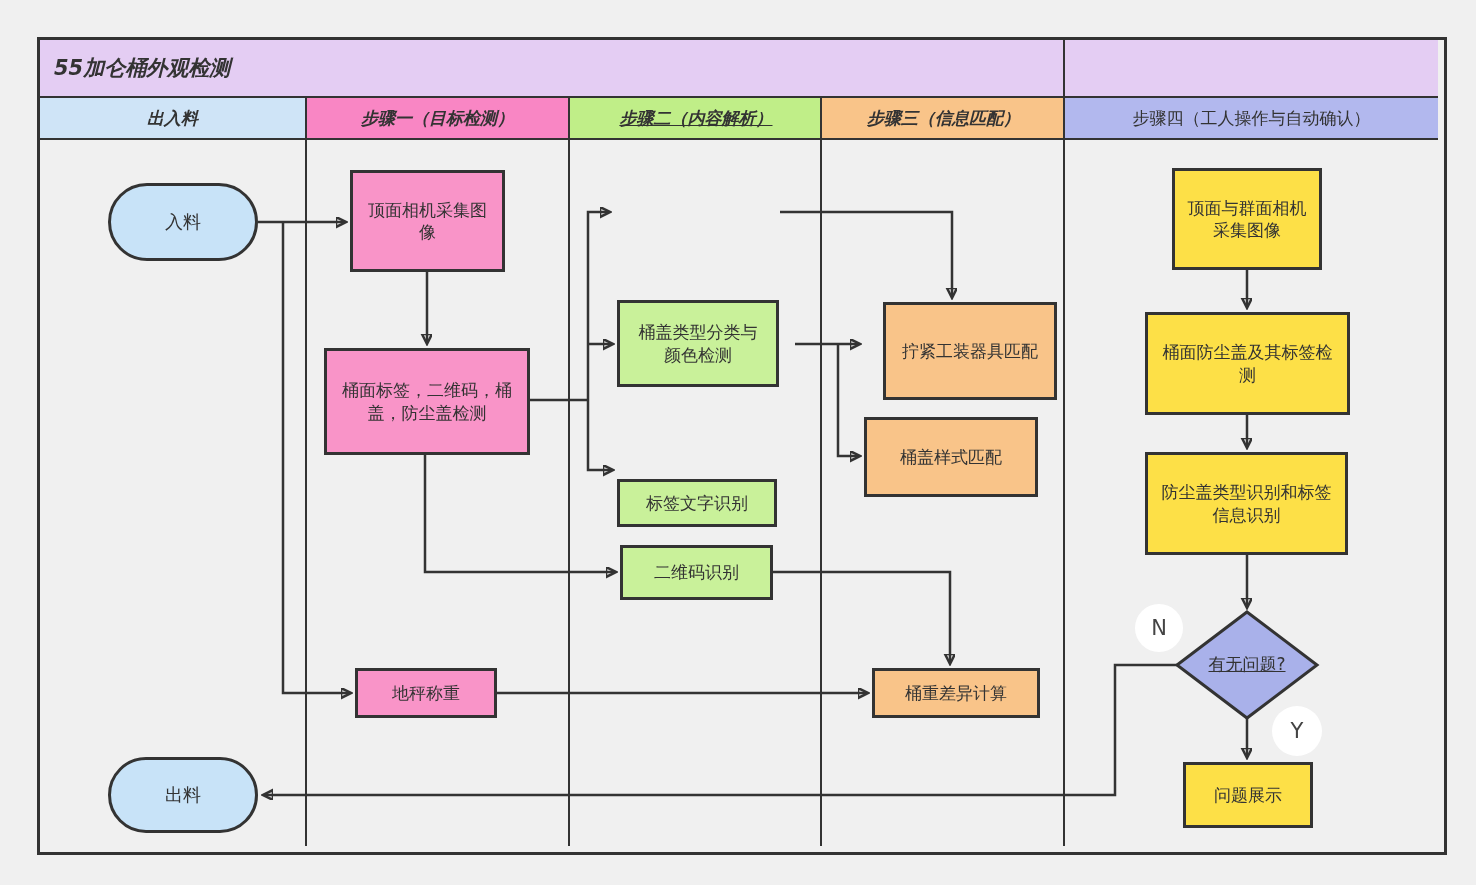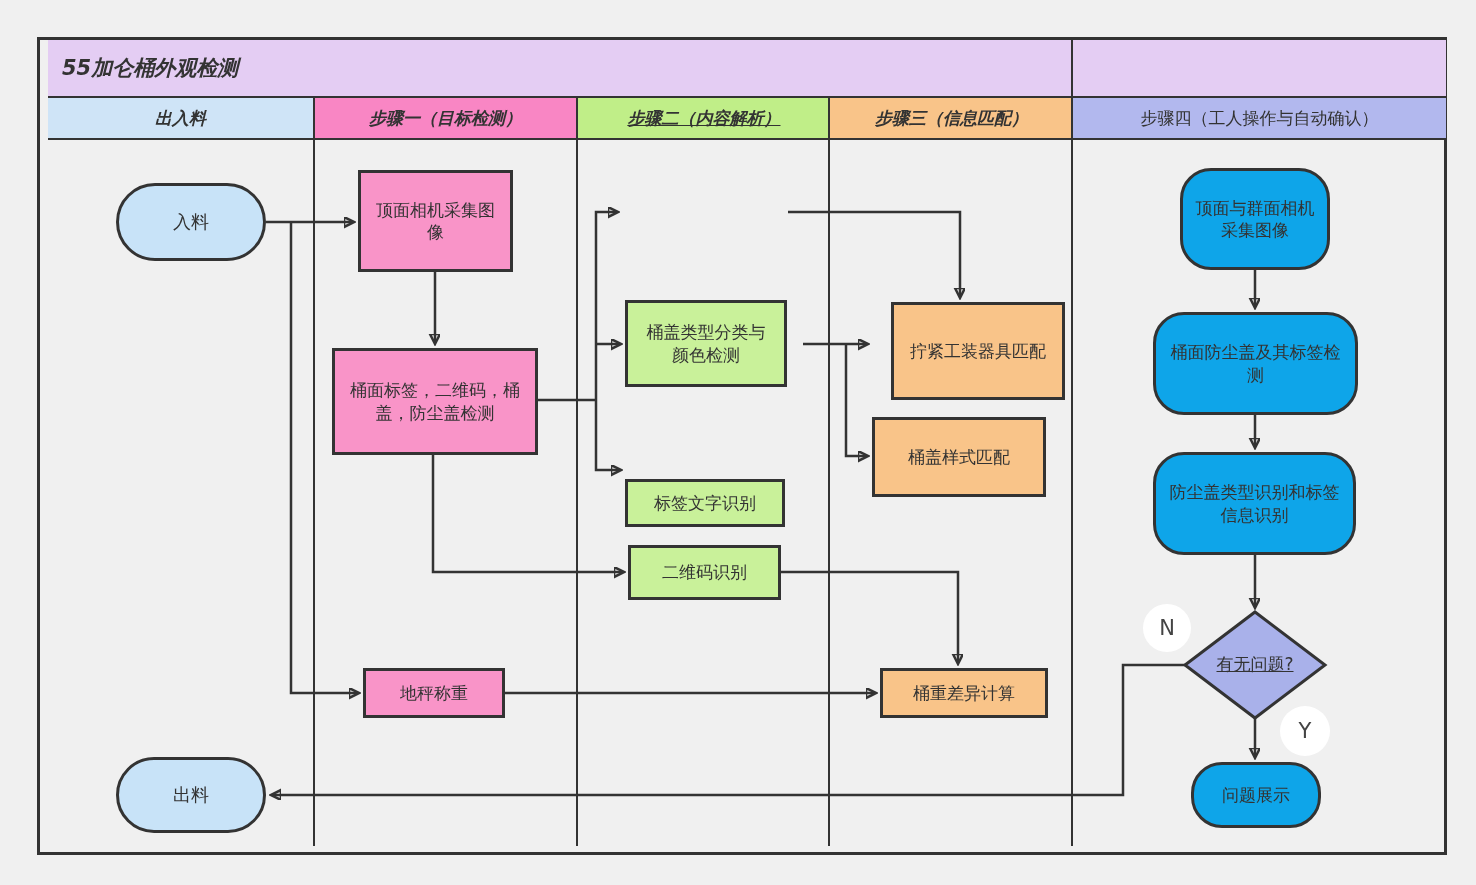--- a/index.html
+++ b/index.html
@@ -6,21 +6,21 @@
   body{
     width:1476px;height:885px;overflow:hidden;
     background:#f0f0f0;
     font-family:"DejaVu Sans","Liberation Sans",sans-serif;
     color:#333;
   }
   .frame{
     position:absolute;left:37px;top:37px;width:1404px;height:812px;
     border:3px solid #333;box-sizing:content-box;background:#f0f0f0;
   }
-  .layer{position:absolute;left:8px;top:0;width:1398px;height:806px;padding-left:20px;}
+  .layer{position:absolute;left:0;top:0;width:1398px;height:806px;padding-left:20px;}
   
   .title-bar{
     position:absolute;left:0;top:0;width:1398px;height:56px;
     background:#e4cdf3;display:flex;align-items:center;
     font-size:21px;font-weight:bold;font-style:italic;
     padding-left:14px;box-sizing:border-box;z-index:0;
   }
   .lane-header{
     position:absolute;top:56px;height:44px;z-index:0;
     display:flex;align-items:center;justify-content:center;
@@ -40,21 +40,21 @@
   
   .node{
     position:absolute;z-index:3;border:3px solid #333;box-sizing:border-box;
     display:flex;align-items:center;justify-content:center;text-align:center;
     font-size:17px;line-height:1.3;padding:3px 12px;background:#fff;
   }
   .pill{border-radius:40px;background:#c8e3f8;font-size:18px;}
   .f-pink{background:#f994c8;}
   .f-green{background:#c9f19a;}
   .f-orange{background:#f9c489;}
-  .f-purple{background:#0ea5e9;border-radius:31px;}
+  .f-purple{background:#fde047;}
   .diamond-label{
     position:absolute;z-index:3;text-align:center;font-size:17px;
   }
   .branch-circle{
     position:absolute;z-index:4;background:#fff;border-radius:50%;
     display:flex;align-items:center;justify-content:center;
     font-size:21px;color:#444;
   }
 </style>
 </head>

